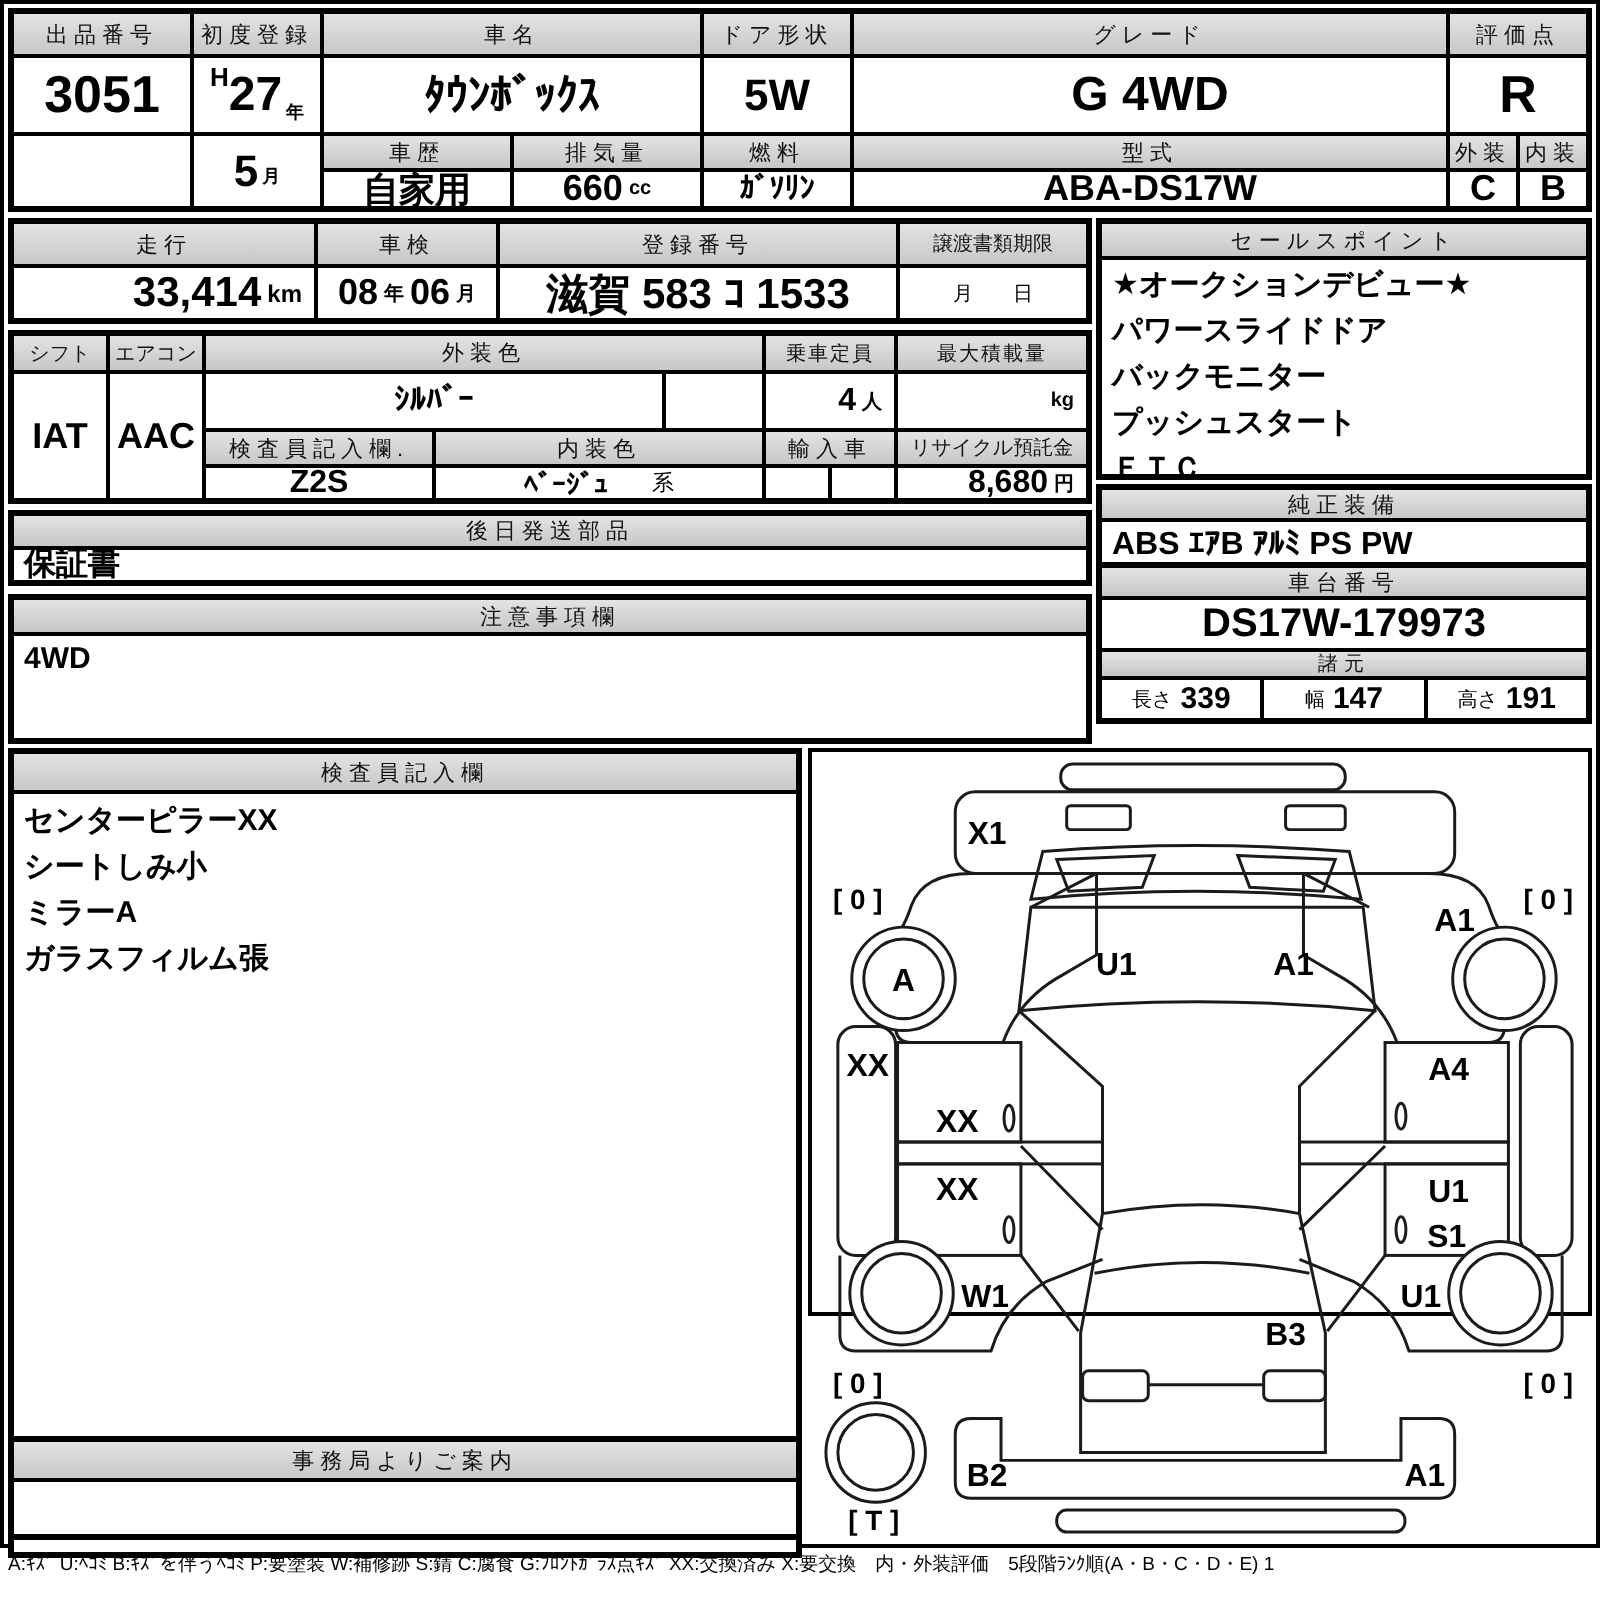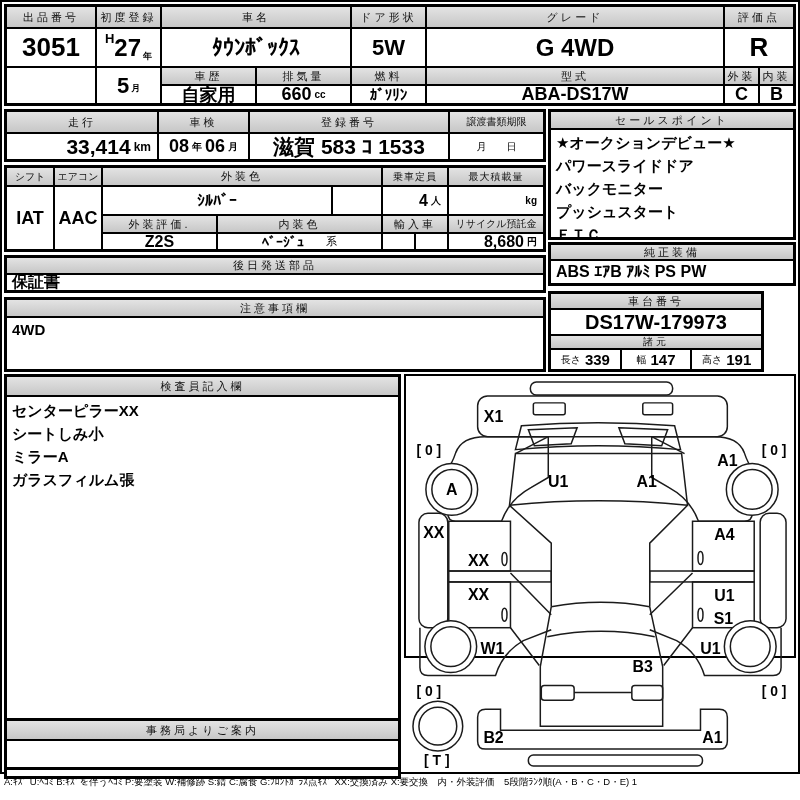--- a/index.html
+++ b/index.html
@@ -118,21 +118,21 @@
     <div class="c val f16" style="grid-column:3/5;">ｼﾙﾊﾞｰ</div>
     <div class="c"></div>
     <div class="c right" style="grid-column:6/8;">
       <span class="val f16">4</span>
         <span class="u">人</span>
     </div>
     <div class="c right">
         <span class="u">kg</span>
       </div>
 
-    <div class="c hdr">外装評価.</div>
+    <div class="c hdr">検査員記入欄.</div>
     <div class="c hdr" style="grid-column:4/6;">内装色</div>
     <div class="c hdr" style="grid-column:6/8;">輸入車</div>
     <div class="c hdr tight">リサイクル預託金</div>
 
     <div class="c val f16">Z2S</div>
     <div class="c" style="grid-column:4/6;">
       <span class="val f14">ﾍﾞｰｼﾞｭ</span>
         <span class="u" style="margin-left:22px;font-size:11px;font-weight:normal;">系</span>
     </div>
     <div class="c"></div>
@@ -173,21 +173,21 @@
   </div>
 </div>
 
 <div class="blk" style="left:548px;top:242px;width:248px;height:44px;">
   <div class="grid" style="grid-template-rows:16px 1fr;">
     <div class="c hdr">純正装備</div>
     <div class="c val f16 left">ABS ｴｱB ｱﾙﾐ PS PW</div>
   </div>
 </div>
 
-<div class="blk" style="left:548px;top:291px;width:216px;height:81px;">
+<div class="blk" style="left:548px;top:281px;width:248px;height:81px;">
   <div class="grid" style="grid-template-rows:16px 26px 14px 1fr;">
     <div class="c hdr">車台番号</div>
     <div class="c val f20">DS17W-179973</div>
     <div class="c hdr" style="font-size:10px;">諸元</div>
     <div style="display:grid;grid-template-columns:1fr 1fr 1fr;">
       <div class="c">
         <span class="f10">長さ</span>
           <span class="val f15" style="margin-left:4px;">339</span>
       </div>
       <div class="c">

